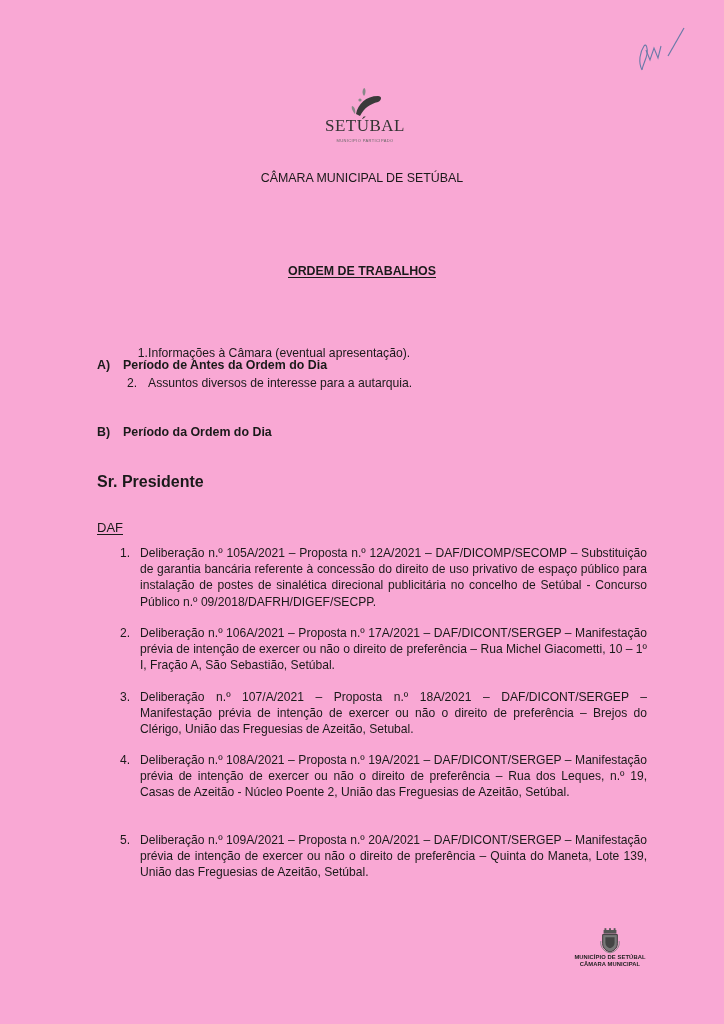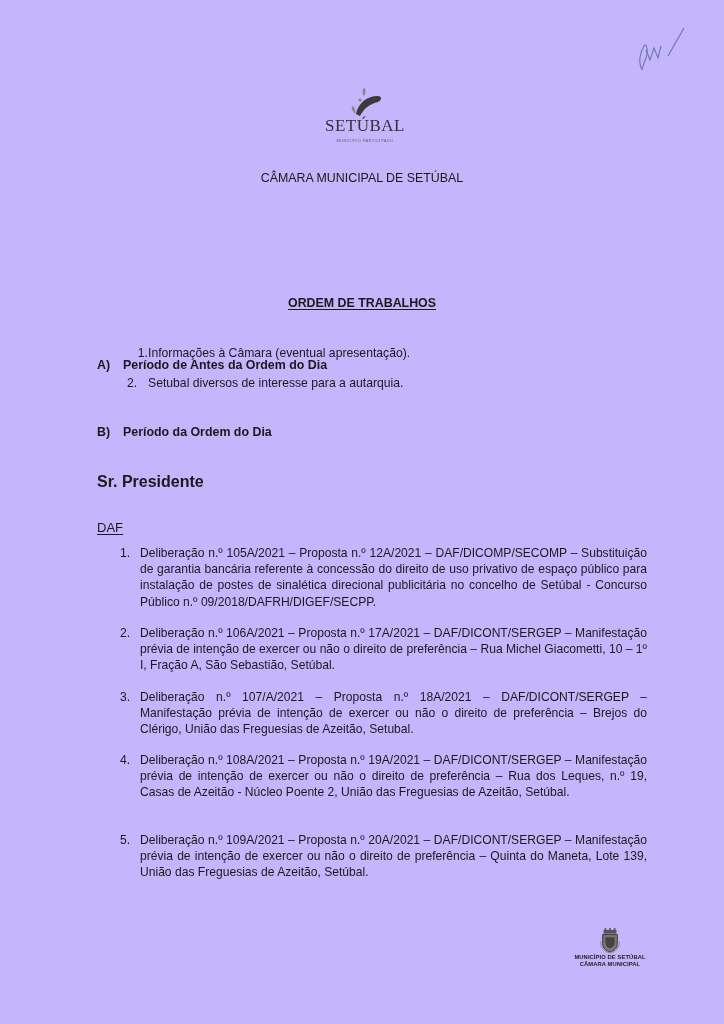--- a/index.html
+++ b/index.html
@@ -14,21 +14,21 @@
       overflow: hidden;
       font-family: "Liberation Sans", sans-serif;
       color: #1a1a1a;
       font-size: 12.2px;
     }
     .page {
       position: absolute;
       left: 0; top: 0;
       width: 724px;
       height: 1024px;
-      background: #c4b5fd;
+      background: #f9a8d4;
     }
     .signature {
       position: absolute;
       left: 628px;
       top: 26px;
       width: 60px;
       height: 54px;
     }
     .logo {
       position: absolute;
@@ -70,21 +70,20 @@
       width: 724px;
       text-align: center;
       font-size: 12.4px;
     }
     .hdr1 { top: 171px; }
     .hdr2 { top: 203px; }
     .hdr3 { top: 233px; }
     .hdr4 {
       top: 264px;
       font-weight: bold;
-      margin-top: 32px;
     }
     .hdr4 span {
       text-decoration: underline;
       text-underline-offset: 2px;
     }
     .section {
       position: absolute;
       left: 97px;
       font-weight: bold;
       font-size: 12.4px;
@@ -189,21 +188,21 @@
     <span>ORDEM DE TRABALHOS</span>
   </div>
 
   <div class="section secA">
     <span class="letter">A)</span><span>Período de Antes da Ordem do Dia</span>
   </div>
   <div class="subitem subA1">
     <span class="num">1.</span><span>Informações à Câmara (eventual apresentação).</span>
   </div>
   <div class="subitem subA2">
-    <span class="num">2.</span><span>Setubal diversos de interesse para a autarquia.</span>
+    <span class="num">2.</span><span>Assuntos diversos de interesse para a autarquia.</span>
   </div>
 
   <div class="section secB">
     <span class="letter">B)</span><span>Período da Ordem do Dia</span>
   </div>
 
   <div class="presidente">Sr. Presidente</div>
 
   <div class="daf">DAF</div>
 

